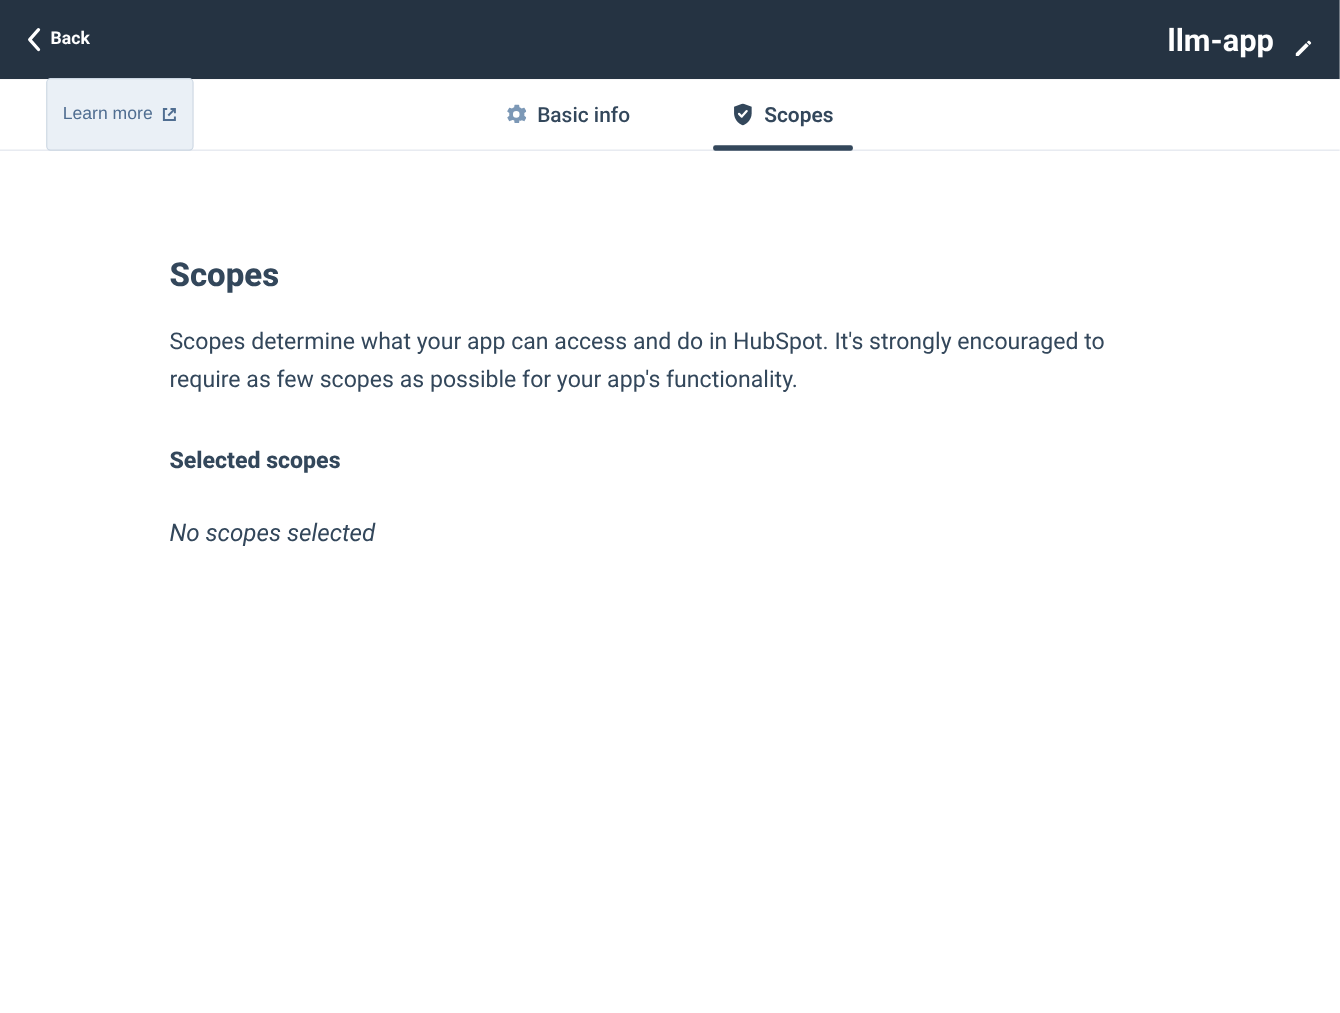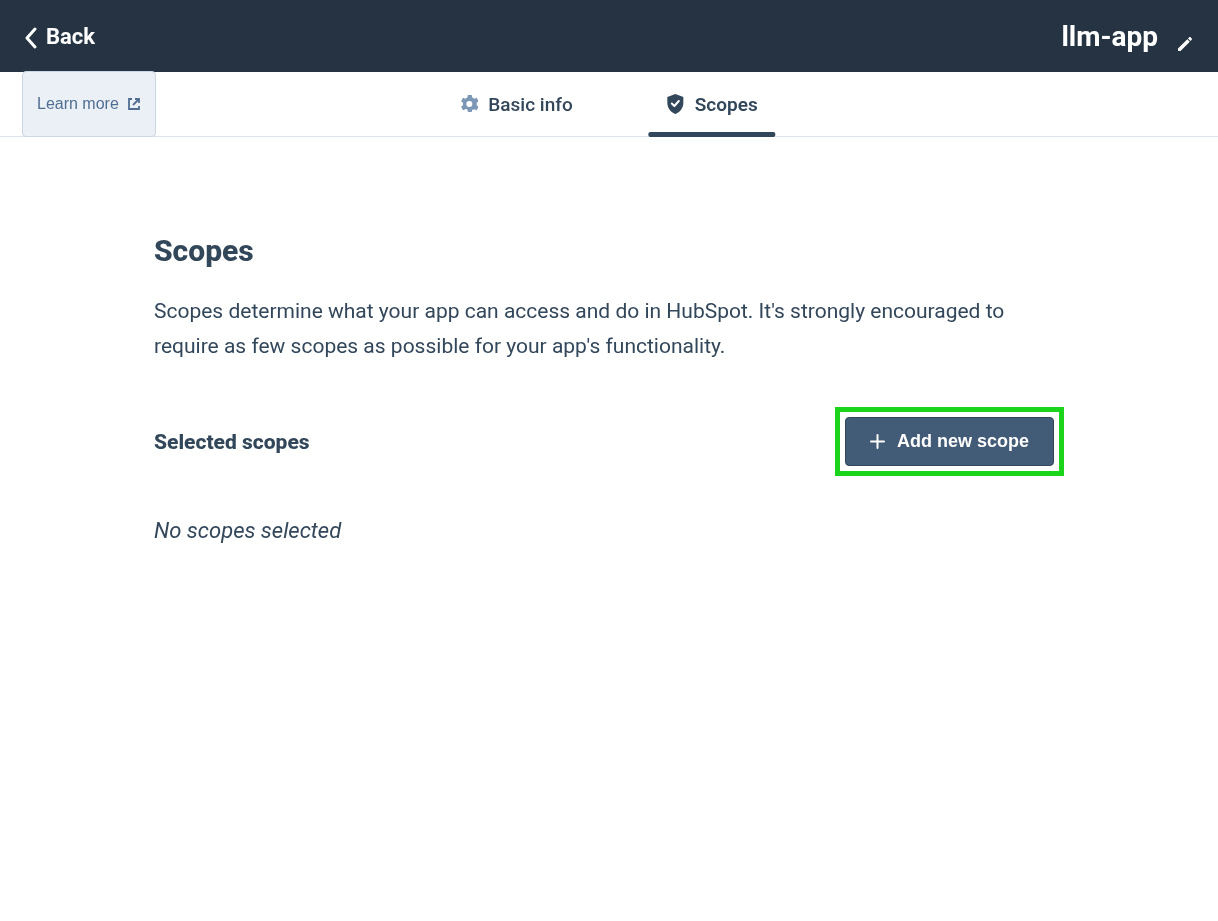--- a/index.html
+++ b/index.html
@@ -8,25 +8,25 @@
   .topbar {
     background: #253342;
     height: 72px;
     display: flex;
     align-items: center;
     justify-content: space-between;
     padding: 0 24px;
   }
   .back-group {
     display: flex;
-    align-items: flex-end;
+    align-items: flex-start;
     gap: 8px;
     color: #fff;
     font-weight: 700;
-    font-size: 22px;
+    font-size: 16px;
     cursor: pointer;
   }
   .back-chevron svg { display: block; }
   .title-group {
     display: flex;
     align-items: flex-end;
     gap: 18px;
     color: #fff;
   }
   .app-title {
@@ -64,20 +64,21 @@
     align-items: center;
     gap: 8px;
     background: #eaf0f6;
     border: 1px solid #cbd6e2;
     color: #506e91;
     border-radius: 4px;
     padding: 23px 14px;
     font-size: 16px;
     font-weight: 500;
     cursor: pointer;
+    margin-left: 20px;
   }
   .learn-more-btn svg { display: block; }
   .tabs-center {
     position: absolute;
     left: 50%;
     transform: translateX(-50%);
     height: 100%;
     display: flex;
     align-items: center;
     gap: 94px;
@@ -214,25 +215,15 @@
       <span>Scopes</span>
     </div>
   </div>
 </div>
 
 <div class="content">
   <h1 class="page-heading">Scopes</h1>
   <p class="page-desc">Scopes determine what your app can access and do in HubSpot. It's strongly encouraged to require as few scopes as possible for your app's functionality.</p>
   <div class="selected-row">
     <div class="selected-heading">Selected scopes</div>
-    <div class="add-scope-highlight">
-      <button class="add-scope-btn">
-        <span>
-          <svg width="15" height="15" viewBox="0 0 15 15" stroke="#ffffff" stroke-width="2" stroke-linecap="round">
-              <path d="M7.5 1 V14 M1 7.5 H14"></path>
-            </svg>
-        </span>
-        <span>Add new scope</span>
-      </button>
-    </div>
   </div>
   <div class="empty-msg">No scopes selected</div>
 </div>
 
 </body></html>

